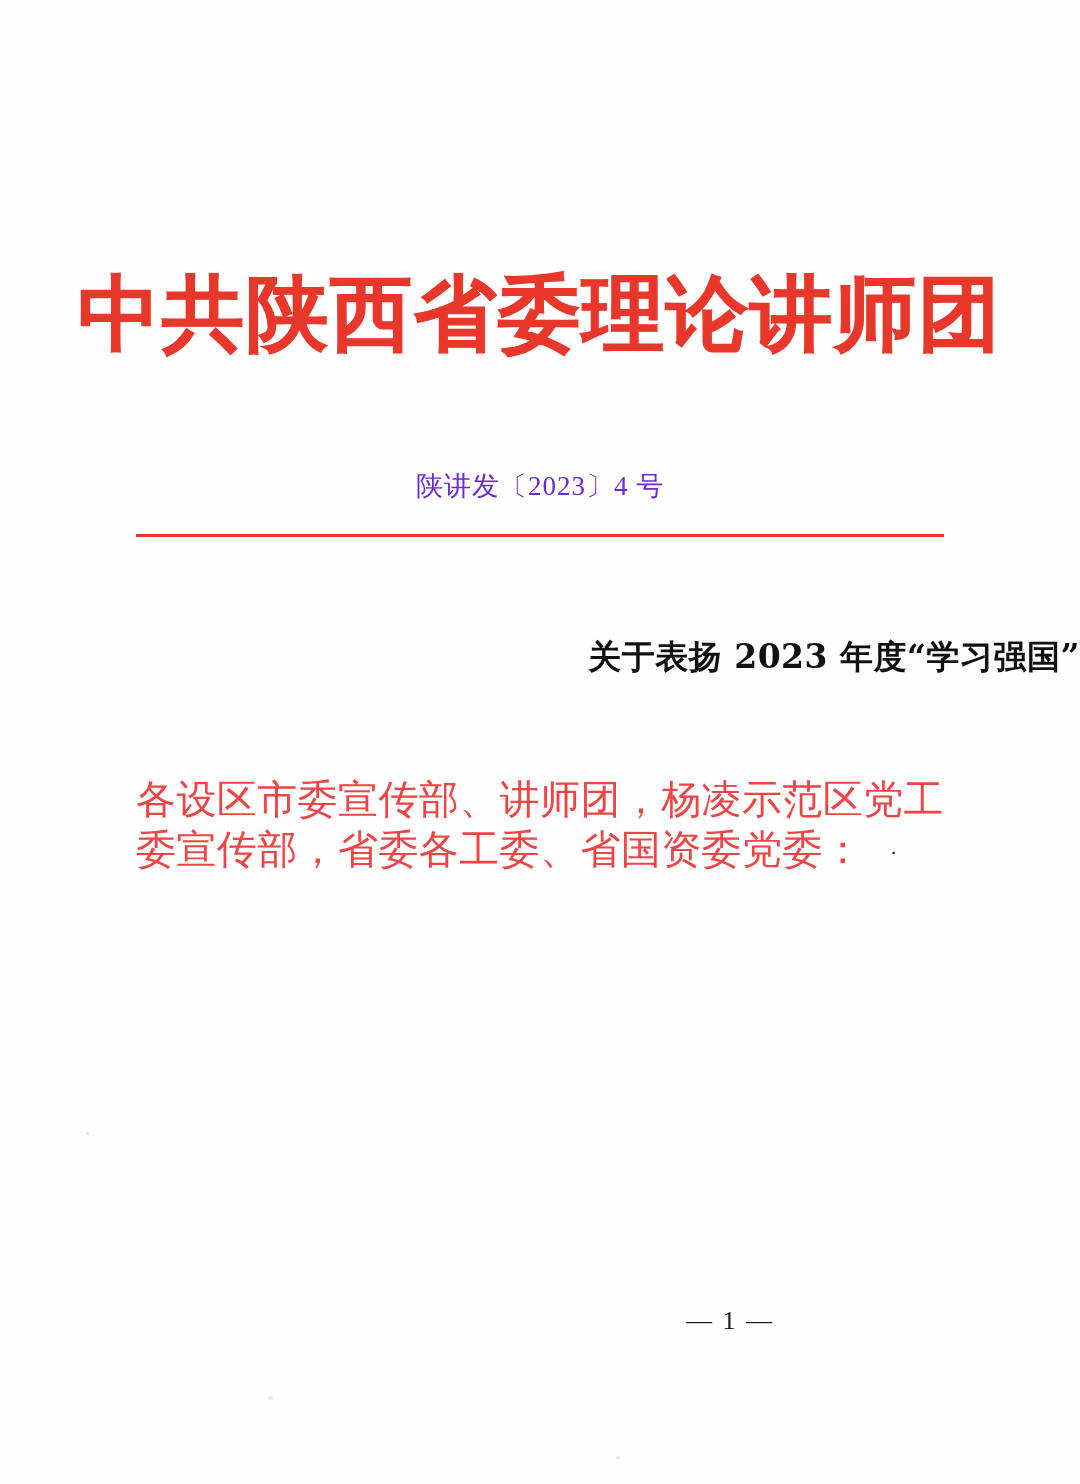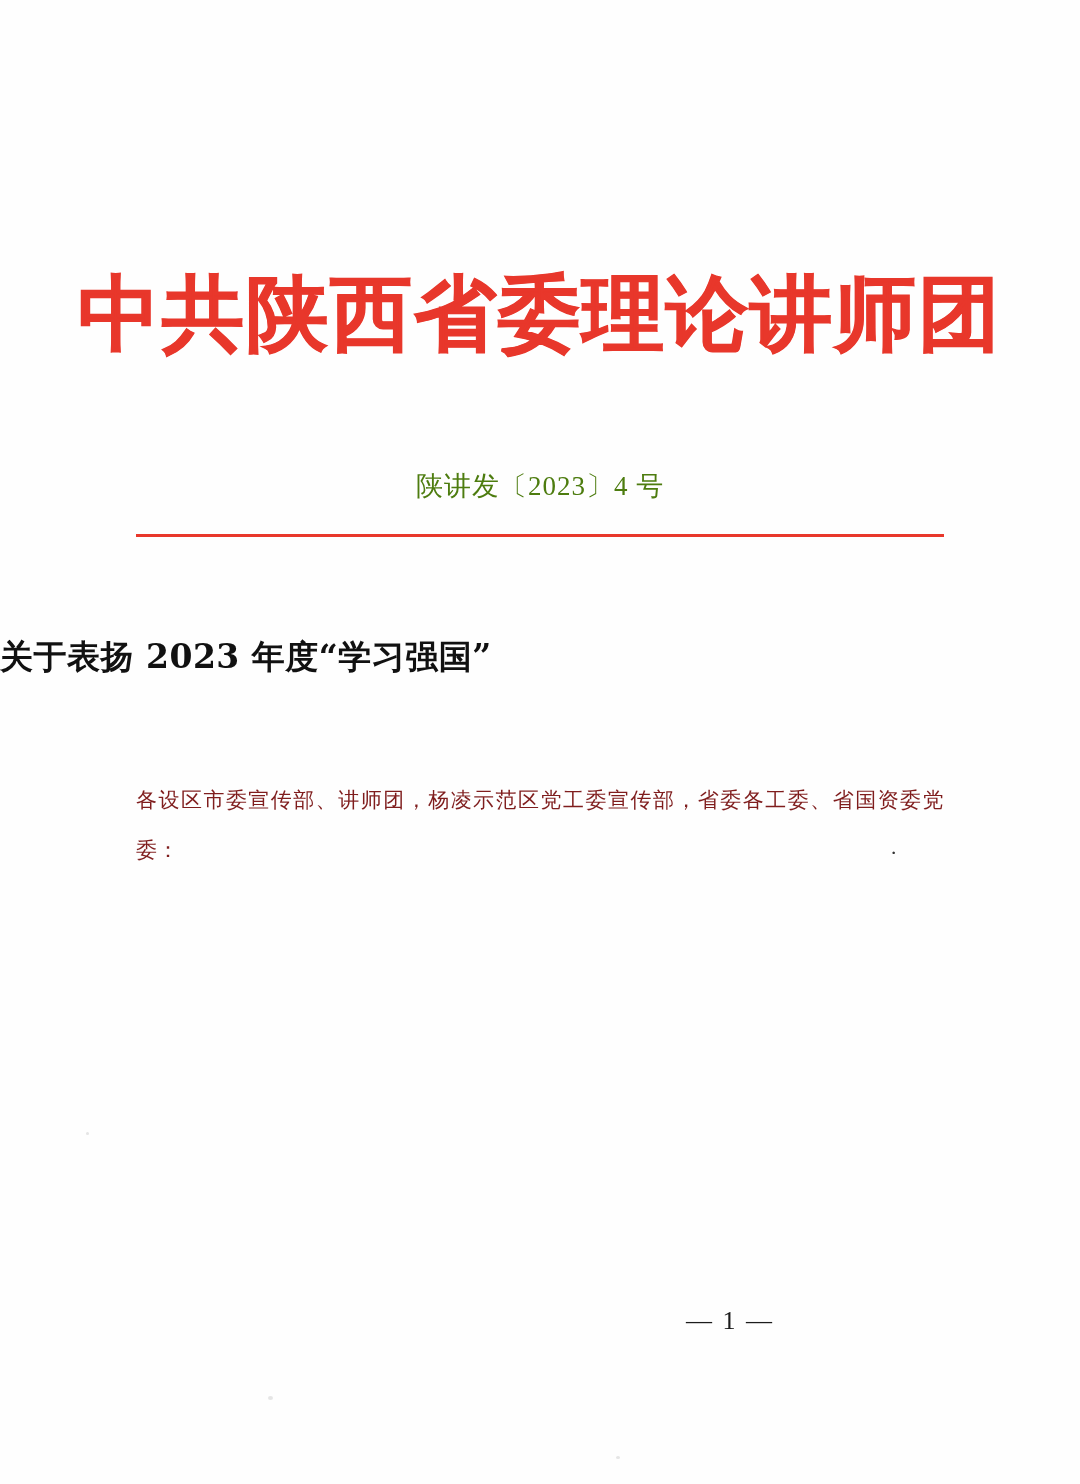--- a/index.html
+++ b/index.html
@@ -39,60 +39,60 @@
     -webkit-text-stroke: 1px #e8372b;
   }
 
   .doc-number {
     position: absolute;
     top: 468px;
     left: 0;
     width: 1080px;
     text-align: center;
     font-size: 27px;
-    color: #4d7c0f;
+    color: #6d28d9;
     letter-spacing: 1px;
     font-family: "Liberation Serif", serif;
   }
 
   .red-rule {
     position: absolute;
     top: 534px;
     left: 136px;
     width: 808px;
     height: 3px;
     background: #e8372b;
   }
 
   .doc-title {
     position: absolute;
     top: 626px;
     left: 0;
     width: 1080px;
-    text-align: left;
+    text-align: right;
     font-weight: 700;
     font-size: 33px;
     line-height: 1.9;
     color: #111;
     letter-spacing: 0.5px;
     font-family: "DejaVu Serif", "Liberation Serif", serif;
   }
   .doc-title .line {
     display: block;
     white-space: nowrap;
   }
 
   .body-text {
     position: absolute;
     top: 775px;
     left: 136px;
     width: 808px;
-    font-size: 21px;
+    font-size: 40px;
     line-height: 50px;
-    color: #7f1d1d;
+    color: #ef4444;
     letter-spacing: 0.4px;
     text-align: justify;
     font-family: "Liberation Serif", "DejaVu Serif", serif;
   }
   .body-text p {
     margin: 0 0 0 0;
   }
   .body-text p.indent {
     text-indent: 2em;
   }

